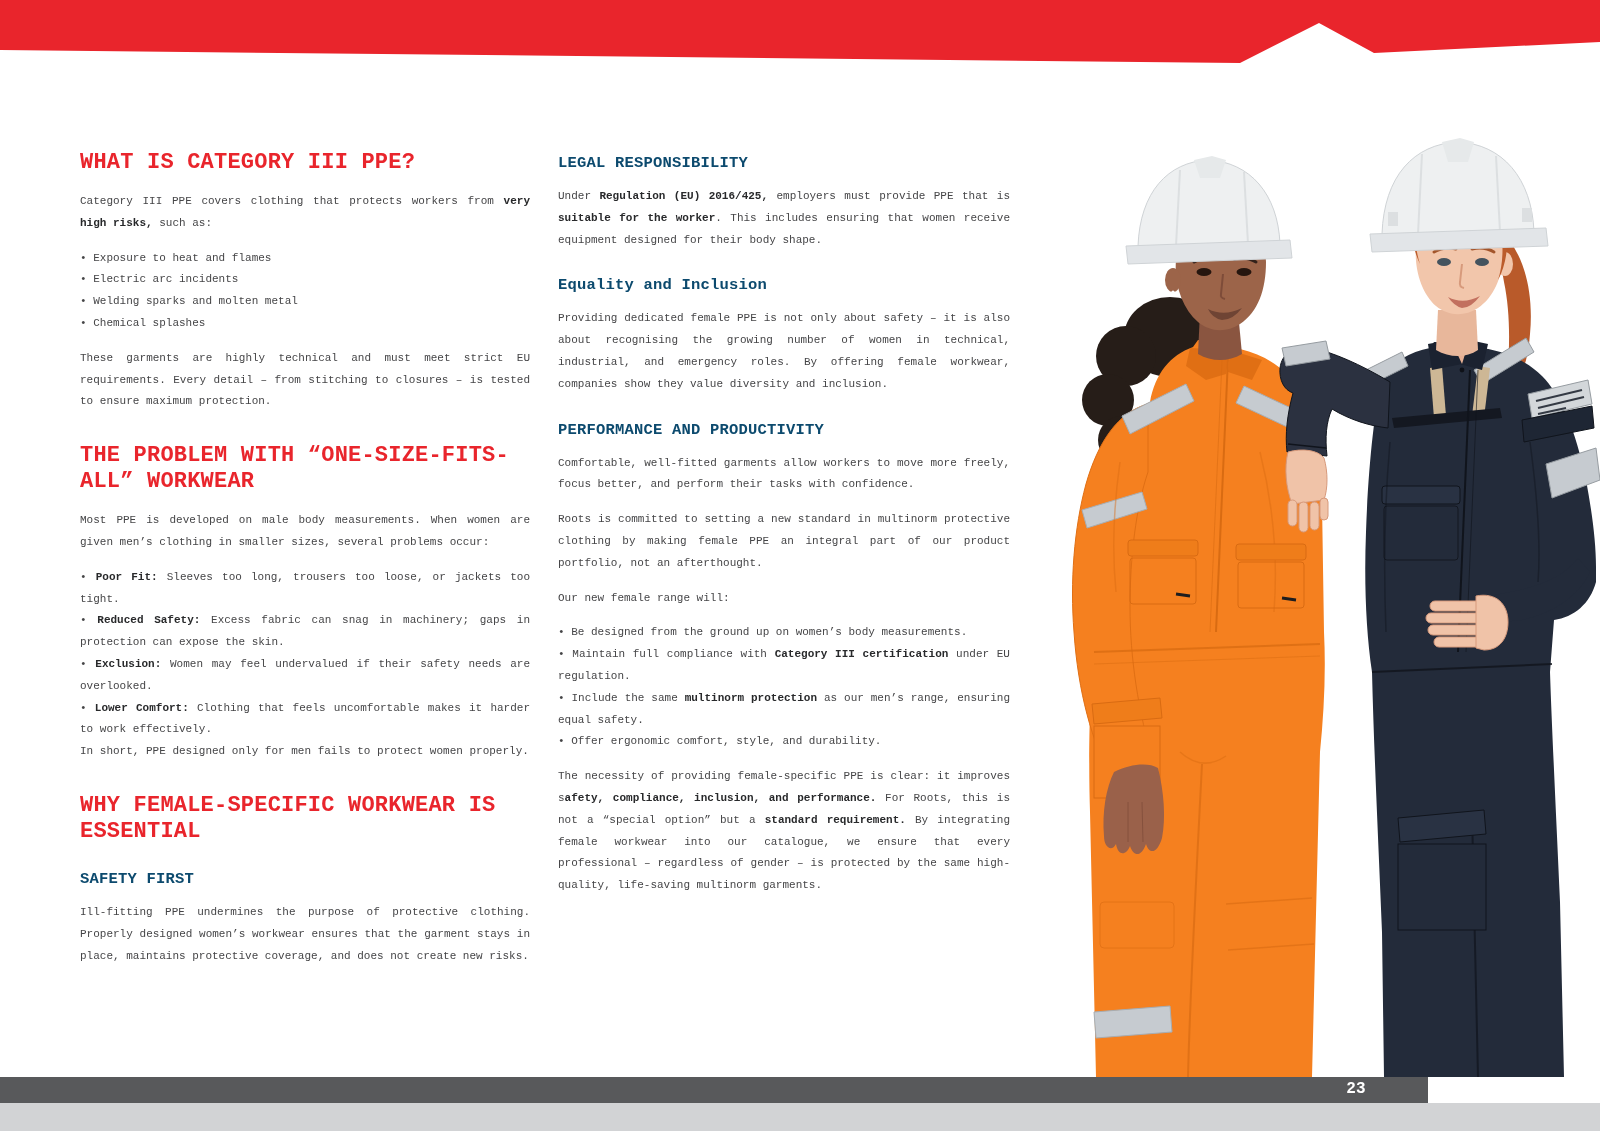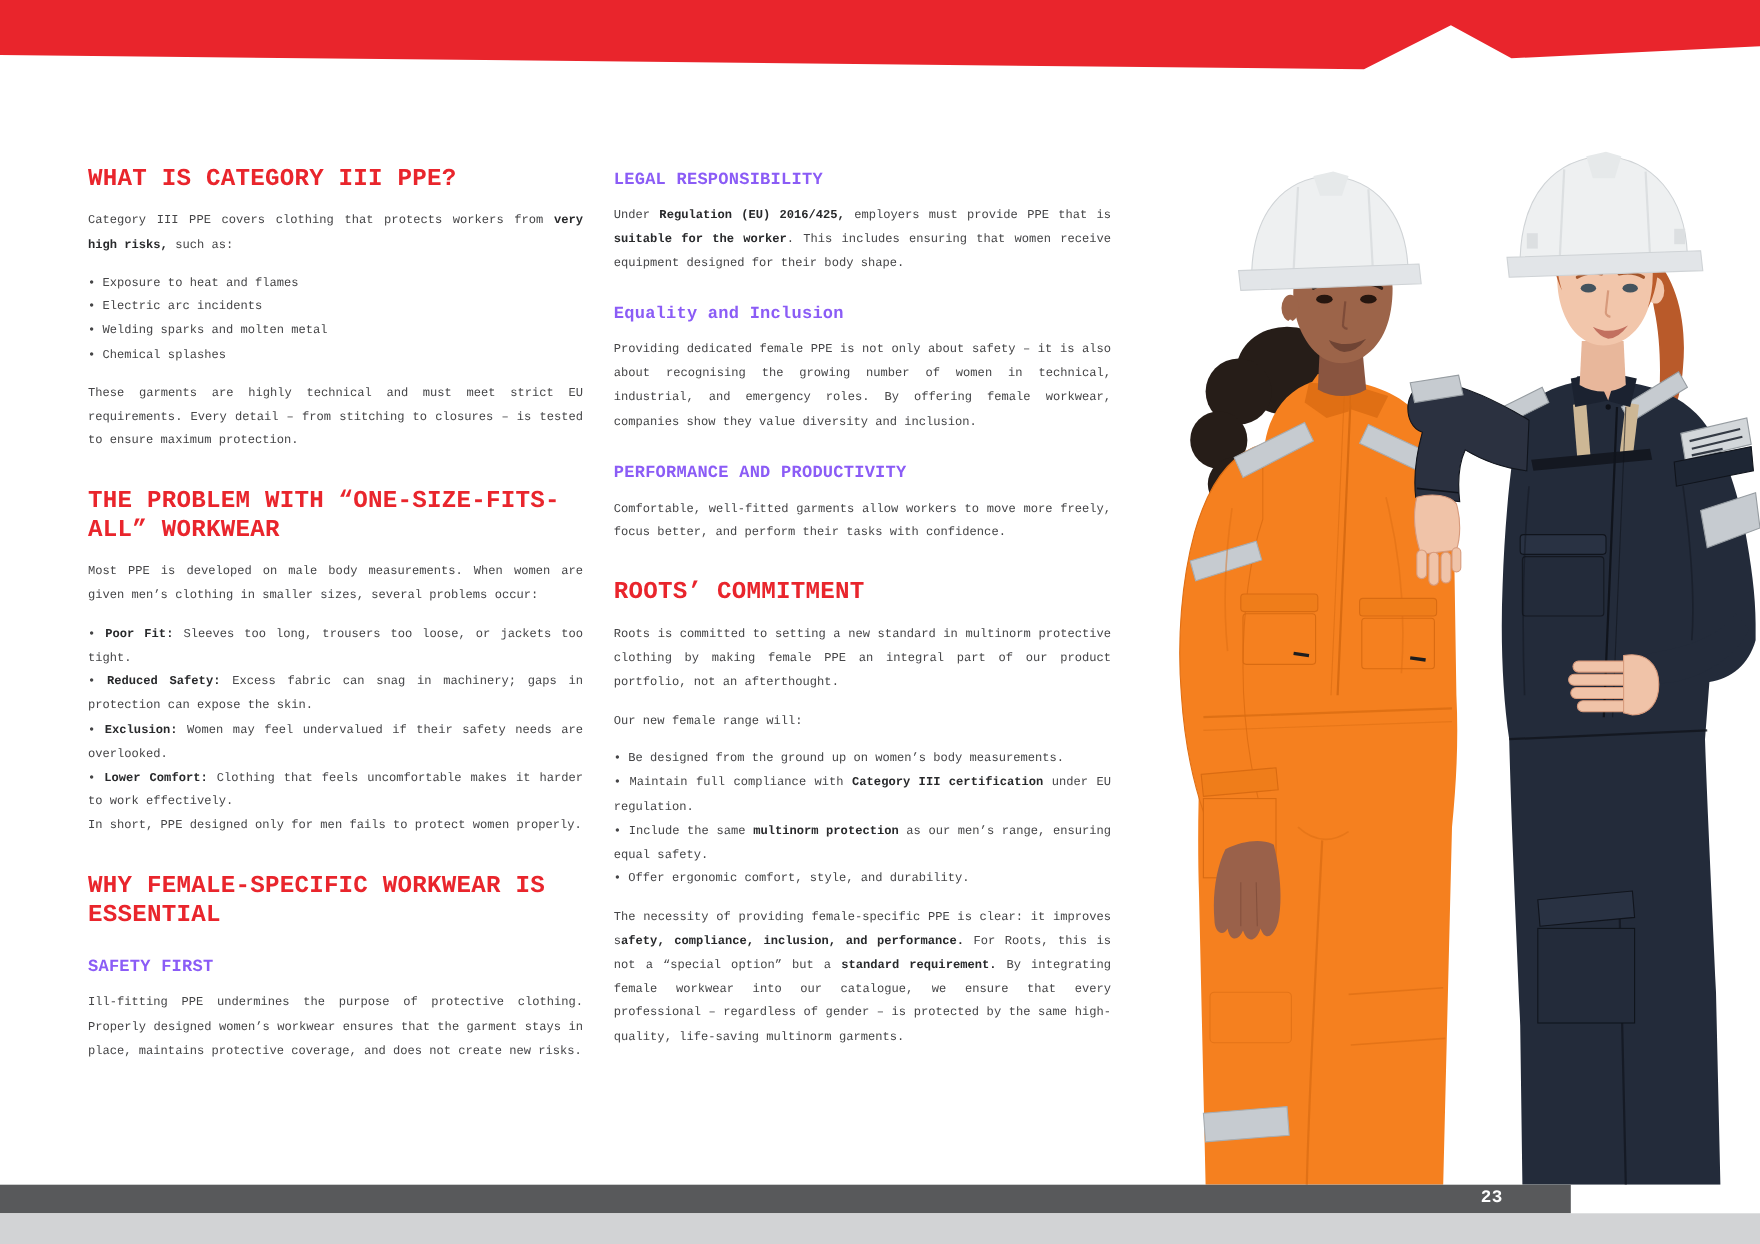--- a/index.html
+++ b/index.html
@@ -7,21 +7,21 @@
         font-family:Liberation Mono, monospace;}
   
   .banner{position:absolute;left:0;top:0;width:1600px;height:70px;}
   
   .col{position:absolute;}
   .col-left{left:80px;top:150px;width:450px;}
   .col-mid{left:558px;top:151px;width:452px;}
   .col h1{font-size:22px;line-height:26px;font-weight:800;color:#e9252c;
           margin:30px 0 15px;letter-spacing:.2px;}
   .col h1.first{margin-top:0;}
-  .col h3{font-size:15.5px;line-height:20px;font-weight:700;color:#8b5cf6;
+  .col h3{font-size:15.5px;line-height:20px;font-weight:700;color:#0c4a6e;
           margin:24px 0 13px;letter-spacing:.2px;}
   .col h3.first{margin-top:2px;}
   .col p,.col .b{font-size:11px;line-height:21.8px;color:#454547;text-align:justify;}
   .col p{margin:0 0 13px;}
   .bullets{margin:0 0 13px;}
   .bullets.tail{margin-bottom:0;}
   .b::before{content:"•\00a0 ";}
   .bullets.plain .b{text-align:left;}
   p.close{margin-top:0;}
   strong{font-weight:700;color:#28292b;}
@@ -74,21 +74,20 @@
   <div class="col col-mid">
     <h3 class="first">LEGAL RESPONSIBILITY</h3>
     <p><span>Under </span><strong>Regulation (EU) 2016/425,</strong><span> employers must provide PPE that is </span><strong>suitable for the worker</strong><span>. This includes ensuring that women receive equipment designed for their body shape.</span></p>
 
     <h3>Equality and Inclusion</h3>
     <p><span>Providing dedicated female PPE is not only about safety – it is also about recognising the growing number of women in technical, industrial, and emergency roles. By offering female workwear, companies show they value diversity and inclusion.</span></p>
 
     <h3>PERFORMANCE AND PRODUCTIVITY</h3>
     <p><span>Comfortable, well-fitted garments allow workers to move more freely, focus better, and perform their tasks with confidence.</span></p>
 
-    <h1>ROOTS’ COMMITMENT</h1>
     <p><span>Roots is committed to setting a new standard in multinorm protective clothing by making female PPE an integral part of our product portfolio, not an afterthought.</span></p>
     <p><span>Our new female range will:</span></p>
     <div class="bullets">
       <div class="b"><span>Be designed from the ground up on women’s body measurements.</span></div>
       <div class="b"><span>Maintain full compliance with </span><strong>Category III certification</strong><span> under EU regulation.</span></div>
       <div class="b"><span>Include the same </span><strong>multinorm protection</strong><span> as our men’s range, ensuring equal safety.</span></div>
       <div class="b"><span>Offer ergonomic comfort, style, and durability.</span></div>
     </div>
     <p><span>The necessity of providing female-specific PPE is clear: it improves s</span><strong>afety, compliance, inclusion, and performance.</strong><span> For Roots, this is not a “special option” but a </span><strong>standard requirement.</strong><span> By integrating female workwear into our catalogue, we ensure that every professional – regardless of gender – is protected by the same high-quality, life-saving multinorm garments.</span></p>
   </div>

